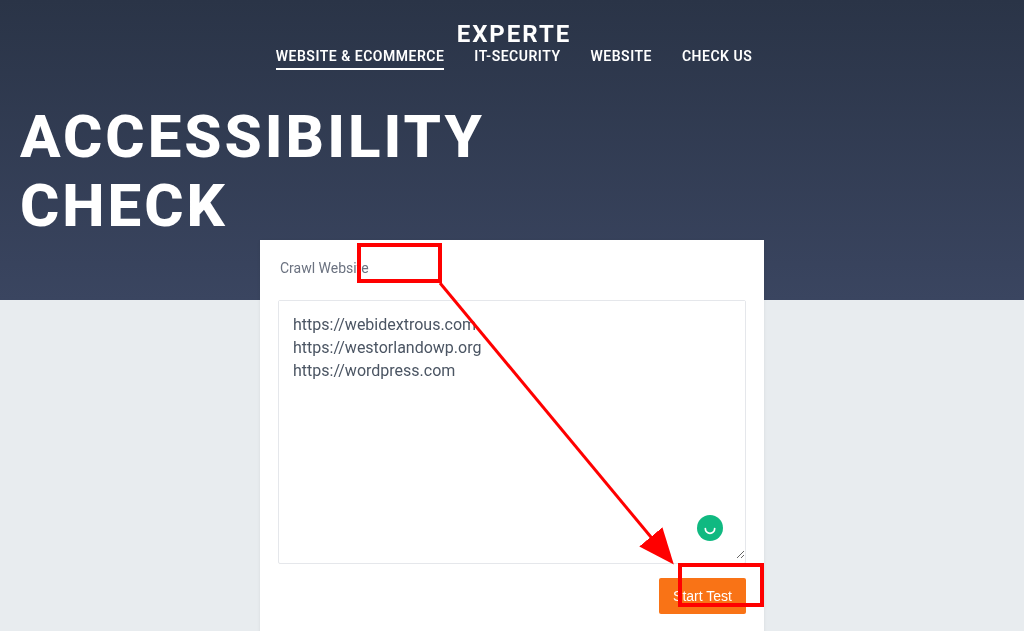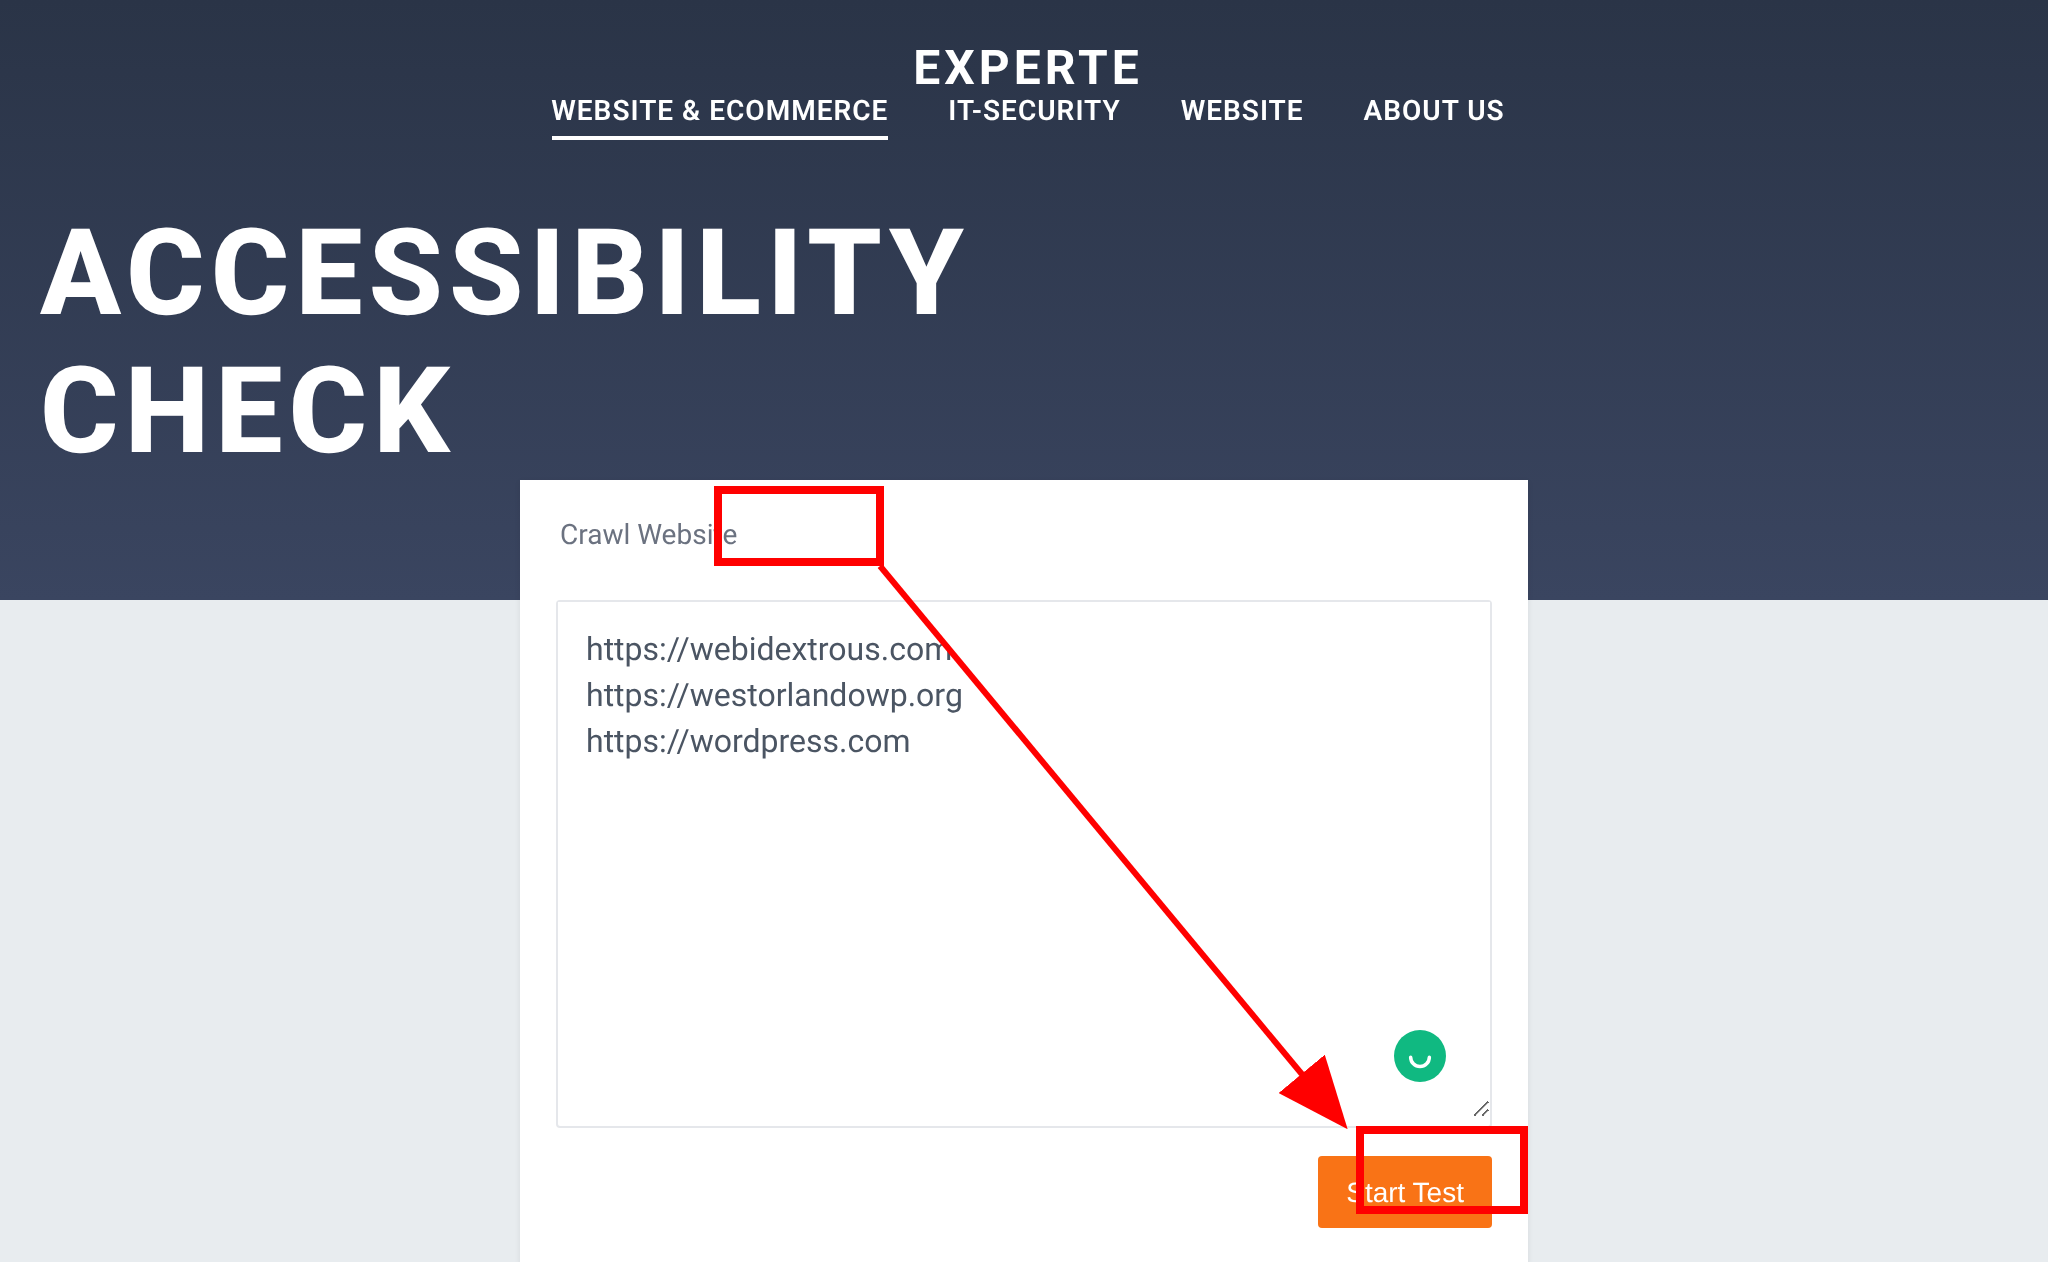--- a/index.html
+++ b/index.html
@@ -158,21 +158,21 @@
 </head>
 <body>
 
 <div class="hero">
   <div class="header">
     <div class="logo">EXPERTE</div>
     <div class="nav">
       <div class="nav-item active">WEBSITE &amp; ECOMMERCE</div>
       <div class="nav-item">IT-SECURITY</div>
       <div class="nav-item">WEBSITE</div>
-      <div class="nav-item">ABOUT US</div>
+      <div class="nav-item">CHECK US</div>
     </div>
   </div>
   <h1 class="page-title">ACCESSIBILITY<br>CHECK</h1>
 </div>
 
 <div class="card">
   <div class="tabs">
     <div class="tab">Crawl Website</div>
   </div>
   <div class="textarea-wrap">

